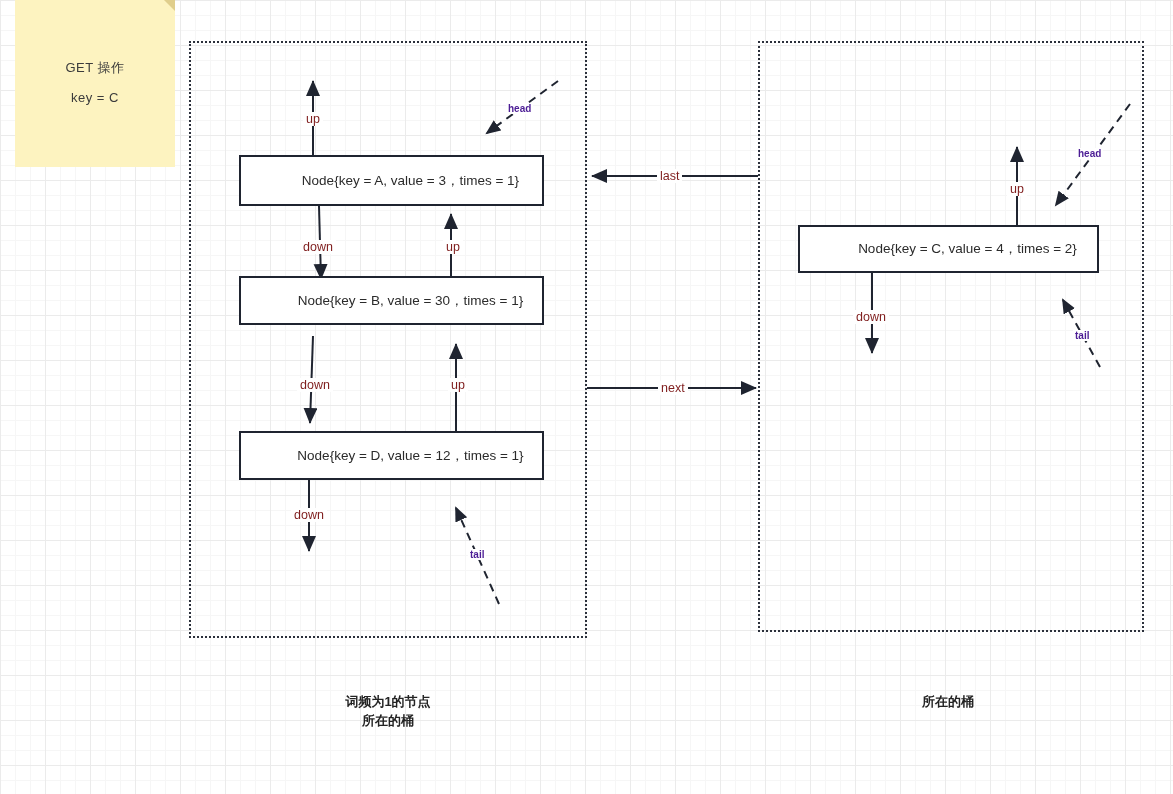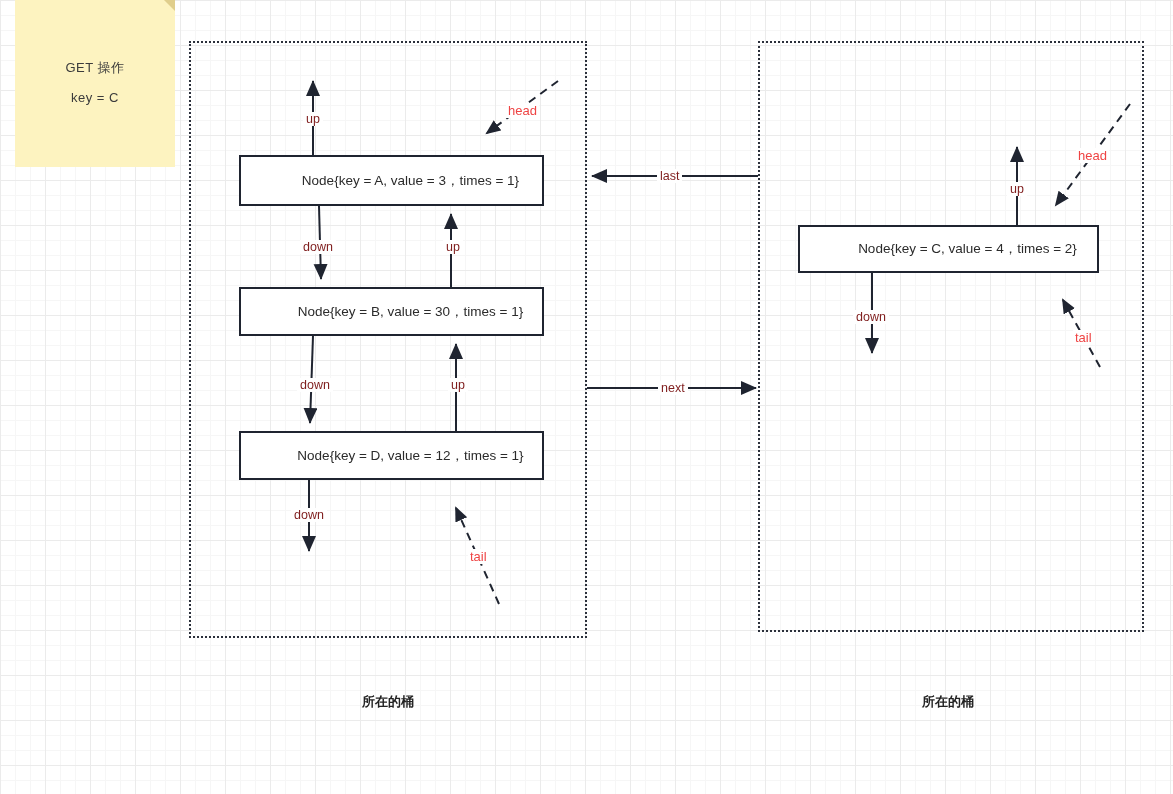--- a/index.html
+++ b/index.html
@@ -76,21 +76,21 @@
     box-sizing: border-box;
     display: flex;
     align-items: center;
     justify-content: center;
     font-size: 13.5px;
     color: #2b2b2b;
     white-space: nowrap;
     padding-left: 38px;
   }
   #node-a { left: 239px; top: 155px; width: 305px; height: 51px; }
-  #node-b { left: 239px; top: 287px; width: 305px; height: 49px; }
+  #node-b { left: 239px; top: 276px; width: 305px; height: 49px; }
   #node-d { left: 239px; top: 431px; width: 305px; height: 49px; }
   #node-c { left: 798px; top: 225px; width: 301px; height: 48px; }
 
   
   #arrows {
     position: absolute;
     left: 0; top: 0;
     width: 1173px;
     height: 794px;
     pointer-events: none;
@@ -100,23 +100,23 @@
   .edge-label {
     position: absolute;
     font-size: 12.5px;
     color: #7f1d1d;
     background: #ffffff;
     padding: 0 3px;
     white-space: nowrap;
   }
   .ptr-label {
     position: absolute;
-    font-size: 13px;
-    font-weight: normal;
-    color: #ef4444;
+    font-size: 10px;
+    font-weight: bold;
+    color: #4c1d95;
     background: #ffffff;
     padding: 0 2px;
     white-space: nowrap;
   }
 
   
   .caption {
     position: absolute;
     text-align: center;
     font-size: 13px;
@@ -207,19 +207,20 @@
   <div class="edge-label" style="left:657px; top:169px;">last</div>
   <div class="edge-label" style="left:658px; top:381px;">next</div>
 
   <div class="edge-label" style="left:1007px; top:182px;">up</div>
   <div class="edge-label" style="left:853px; top:310px;">down</div>
 
   <div class="ptr-label" style="left:1076px; top:148px;">head</div>
   <div class="ptr-label" style="left:1073px; top:330px;">tail</div>
 
   <div class="caption" id="caption-left">
+    <div>词频为1的节点</div>
     <div>所在的桶</div>
   </div>
   <div class="caption" id="caption-right">
     <div>所在的桶</div>
   </div>
 
 </div>
 
 </body></html>

